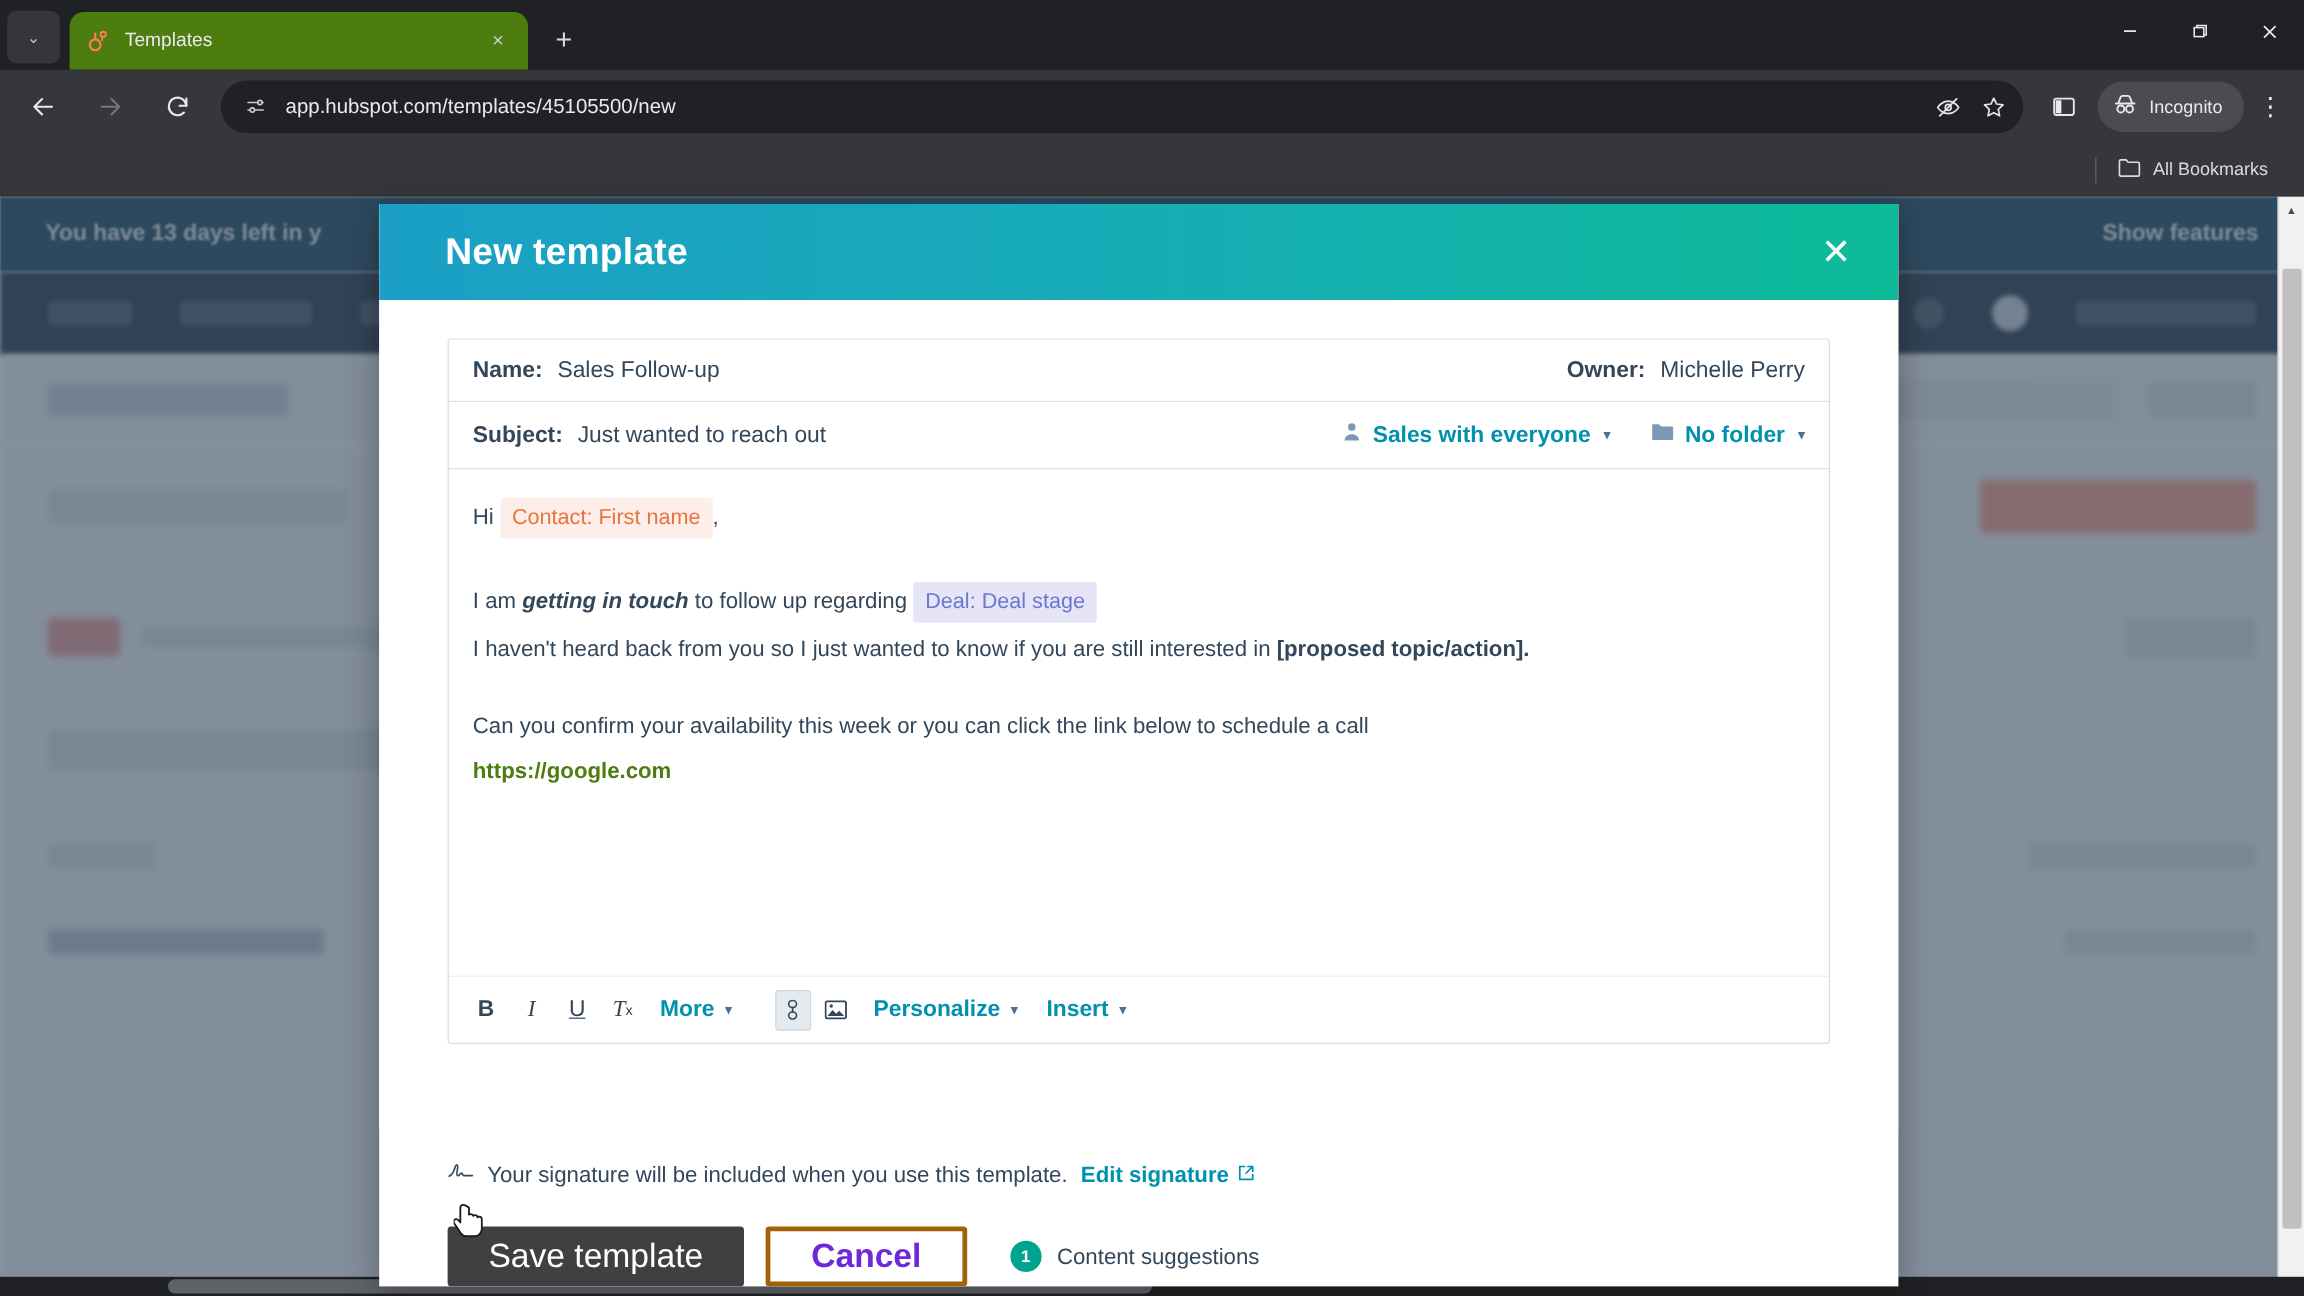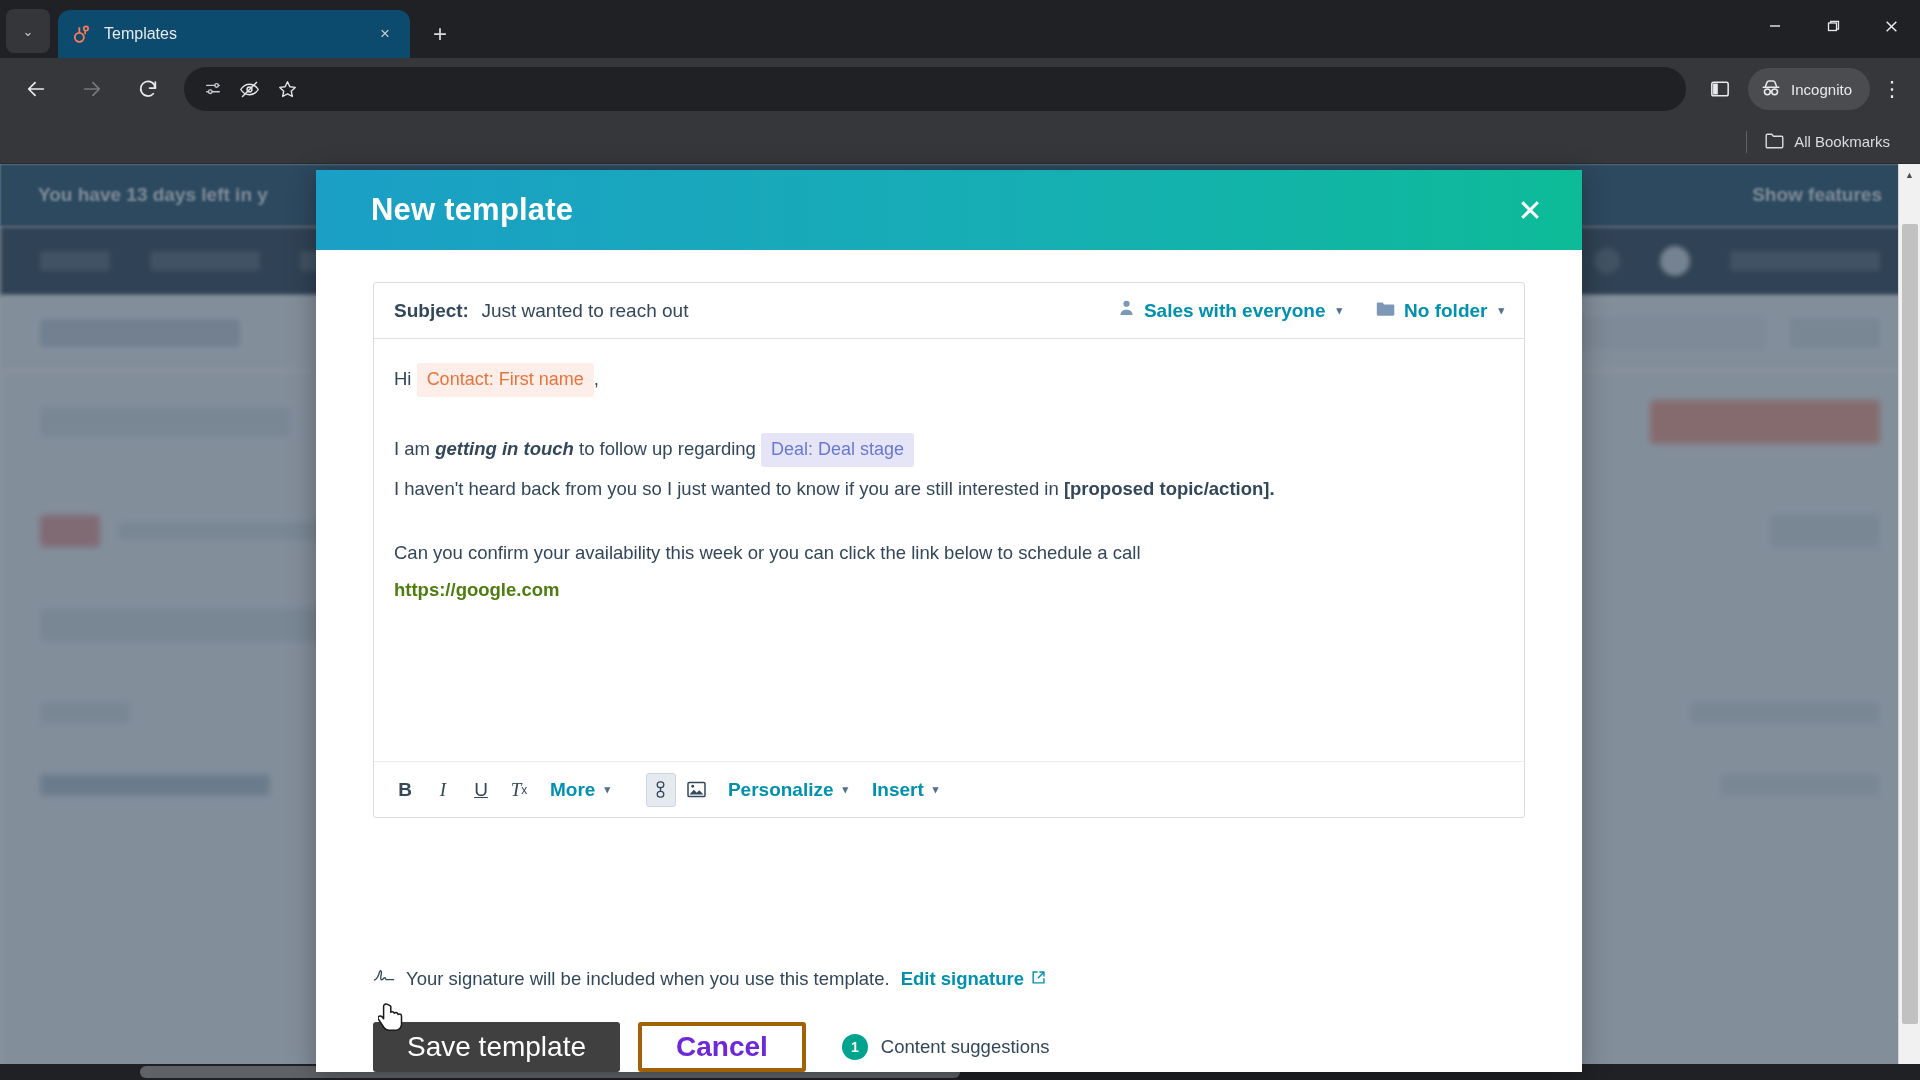--- a/index.html
+++ b/index.html
@@ -16,22 +16,22 @@
     height: 58px; background:#202124; display:flex; align-items:flex-end;
     position: relative;
   }
   .tab-list-btn {
     width:44px; height:44px; margin-left:6px; margin-bottom:5px;
     border-radius:8px; background:#34363a;
     display:flex; align-items:center; justify-content:center;
     color:#c9ccd1; font-size:13px;
   }
   .tab {
-    margin-left:8px; height:48px; width:352px;
-    background:#0c4a6e; border-radius:12px 12px 0 0;
+    margin-left:8px; height:48px; width:382px;
+    background:#4d7c0f; border-radius:12px 12px 0 0;
     display:flex; align-items:center; padding:0 12px; position:relative;justify-content:space-between;
   }
   .tab-favicon {
     width:22px;height:22px;margin-right:12px;display:flex;align-items:center;justify-content:center;
   }
   .tab-title {
     color:#e8eaed; font-size:16px; flex:1; white-space:nowrap; overflow:hidden;
   }
   .tab-close {
     width:26px;height:26px;border-radius:50%;display:flex;align-items:center;justify-content:center;
@@ -275,20 +275,21 @@
     </div>
 
     <div class="omnibox">
       <span class="omni-site-icon">
         <svg width="18" height="18" viewBox="0 0 20 20">
           <path d="M3 6h9M16 6h1M3 13h2M9 13h8" stroke="#c9ccd1" stroke-width="1.5" stroke-linecap="round"></path>
           <circle cx="14" cy="6" r="2" fill="none" stroke="#c9ccd1" stroke-width="1.5"></circle>
           <circle cx="7" cy="13" r="2" fill="none" stroke="#c9ccd1" stroke-width="1.5"></circle>
         </svg>
       </span>
+      <span class="omni-url">app.hubspot.com/templates/45105500/new</span>
       <span class="omni-act">
         <svg width="21" height="21" viewBox="0 0 24 24">
           <path d="M2 12s3.8-6 10-6 10 6 10 6-3.8 6-10 6S2 12 2 12z" fill="none" stroke="#e3e5e8" stroke-width="1.6"></path>
           <circle cx="12" cy="12" r="2.8" fill="none" stroke="#e3e5e8" stroke-width="1.6"></circle>
           <path d="M3.5 20.5L20.5 3.5" stroke="#e3e5e8" stroke-width="1.7"></path>
         </svg>
       </span>
       <span class="omni-act">
         <svg width="21" height="21" viewBox="0 0 24 24">
             <path d="M12 3.2l2.7 5.6 6.1.8-4.5 4.3 1.2 6.1L12 17.1l-5.5 2.9 1.2-6.1-4.5-4.3 6.1-.8z" fill="none" stroke="#e3e5e8" stroke-width="1.6" stroke-linejoin="round"></path>
@@ -392,20 +393,30 @@
   <div class="modal">
 
     <div class="modal-header">
       <div class="modal-title">New template</div>
       <div class="modal-close">✕</div>
     </div>
 
     <div class="modal-body">
       <div class="card">
 
+        <div class="row-name">
+          <div>
+            <span class="lbl">Name:</span>
+            <span class="val" style="margin-left:8px;">Sales Follow-up</span>
+          </div>
+          <div>
+            <span class="lbl">Owner:</span>
+            <span class="val" style="margin-left:8px;">Michelle Perry</span>
+          </div>
+        </div>
 
         <div class="row-subject">
           <div>
             <span class="lbl">Subject:</span>
             <span class="val" style="margin-left:8px;">Just wanted to reach out</span>
           </div>
           <div class="meta-right">
             <div class="meta-link">
               <span>
                 <svg width="17" height="18" viewBox="0 0 18 19">

